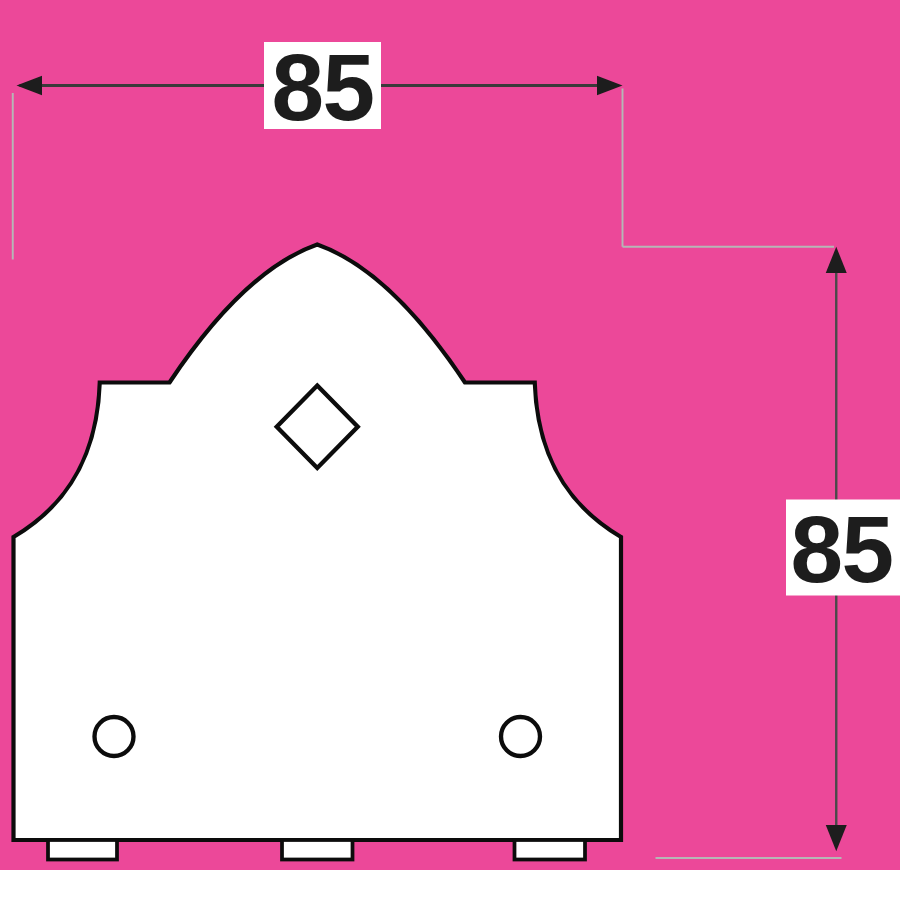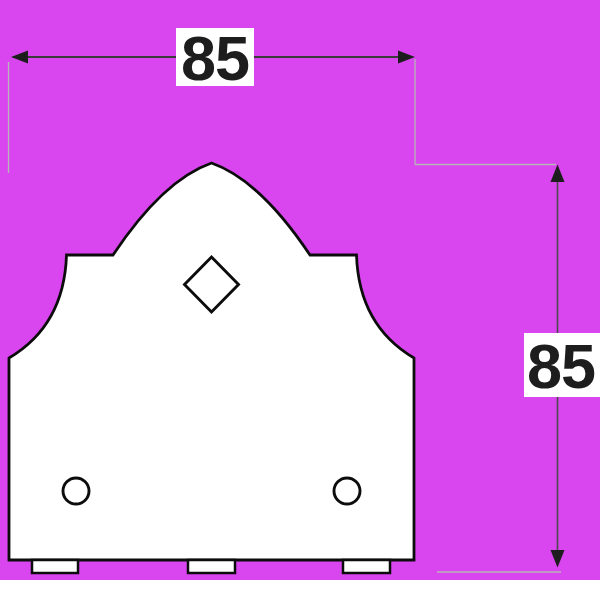--- a/index.html
+++ b/index.html
@@ -1,17 +1,17 @@
 <!DOCTYPE html>
 <html><head>
 <meta charset="utf-8">
 <style>
   html, body { margin: 0; padding: 0; background: #ffffff; }
   .canvas-wrap {
-    width: 600px; height: 580px; position: relative; background: #d946ef;
+    width: 600px; height: 580px; position: relative; background: #ec4899;
     font-family: "Liberation Sans", sans-serif;
   }
   svg { display: block; }
   .outline   { fill: #ffffff; stroke: #0c0c0c; stroke-width: 2.8; stroke-linejoin: miter; }
   .hole      { fill: #ffffff; stroke: #0c0c0c; stroke-width: 2.9; }
   .tab       { fill: #ffffff; stroke: #0c0c0c; stroke-width: 2.5; }
   .dimline   { stroke: #3a3a3a; stroke-width: 2; fill: none; }
   .dimline-v { stroke: #4a4a4a; stroke-width: 1.6; fill: none; }
   .extline   { stroke: #b6b6b6; stroke-width: 1.3; fill: none; }
   .arrow     { fill: #1d1d1d; stroke: none; }

